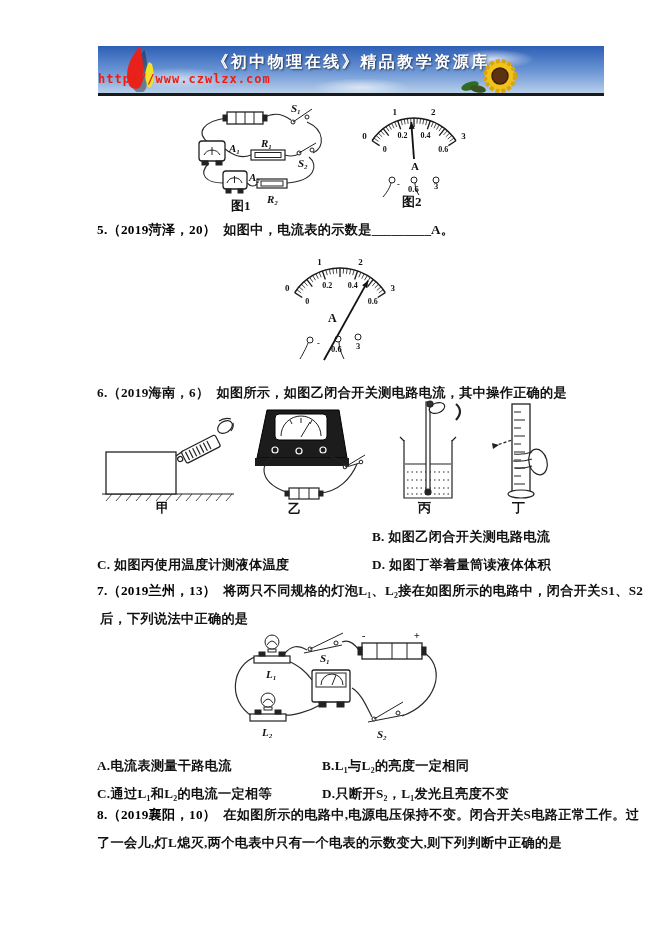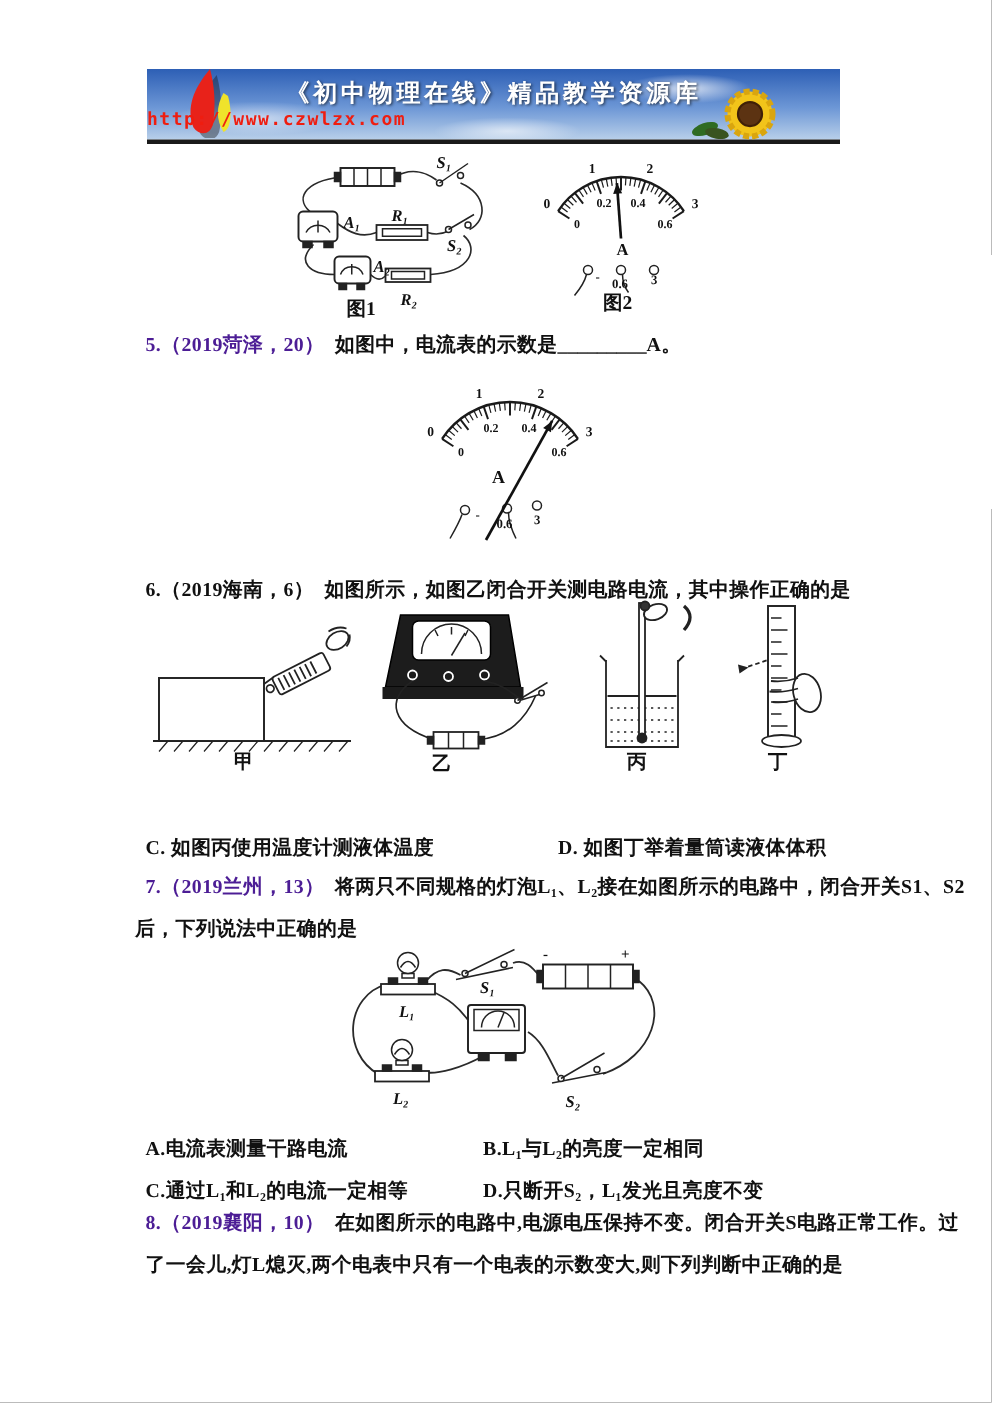--- a/index.html
+++ b/index.html
@@ -1,30 +1,30 @@
 <!DOCTYPE html>
 <html><head>
 <meta charset="utf-8">
 <style>
   html,body{margin:0;padding:0;background:#888;}
   .page{position:relative;width:661px;height:935px;background:#ffffff;overflow:hidden;
         font-family:"Liberation Serif",serif;margin:0 auto;}
   .abs{position:absolute;}
   .line{position:absolute;white-space:nowrap;font:bold 13.2px "Liberation Serif",serif;
         color:#111;letter-spacing:.3px;}
-  .blue{color:#4c1d95;margin-top:25px;}
+  .blue{color:#000000;margin-top:25px;}
   .qlabel{margin-right:7px;}
   .blank{letter-spacing:0;}
   svg text{font-family:"Liberation Serif",serif;}
   .sv{font:italic bold 11px "Liberation Serif",serif;fill:#111;}
   .cap{font:bold 13px "Liberation Serif",serif;fill:#111;}
   .mA{font:bold 11px "Liberation Serif",serif;fill:#111;}
   .term{font:bold 8.5px "Liberation Serif",serif;fill:#111;}
   
-  .banner{position:absolute;left:98px;top:46px;width:462px;height:47px;
+  .banner{position:absolute;left:98px;top:46px;width:506px;height:47px;
     border-bottom:3px solid #1a1a1a;
     background:
       radial-gradient(60px 14px at 78% 28%, rgba(255,255,255,.75), rgba(255,255,255,0) 70%),
       radial-gradient(80px 16px at 16% 70%, rgba(255,255,255,.55), rgba(255,255,255,0) 70%),
       radial-gradient(70px 13px at 52% 88%, rgba(255,255,255,.6), rgba(255,255,255,0) 70%),
       linear-gradient(#2d5fb5,#6d97d6 55%,#b8cfe9);}
   .b-title{position:absolute;left:40px;right:40px;top:6px;text-align:center;
     font:bold 16px "Liberation Serif",serif;color:#fff;letter-spacing:2.5px;
     text-shadow:1px 1px 2px rgba(0,0,0,.6);white-space:nowrap;}
   .b-url{position:absolute;left:0;width:430px;top:26px;
@@ -316,27 +316,28 @@
       <g>
         <ellipse cx="48" cy="66" rx="9" ry="13" transform="rotate(-15 48 66)" fill="#fff"></ellipse>
         <path d="M42,56 q-9,3 -18,2 M42,63 q-10,3 -19,2 M42,70 q-9,3 -17,2"></path>
       </g>
       <line x1="4" y1="50" x2="22" y2="44" stroke-dasharray="3,2"></line>
       <path d="M2,47 l7,2 -6,4 z" fill="#222" stroke="none"></path>
     </g>
     <text class="cap" x="22" y="116">丁</text>
   </svg>
 
+  <div class="line" style="left:372px;top:528px">B. 如图乙闭合开关测电路电流</div>
   <div class="line" style="left:97px;top:556px">C. 如图丙使用温度计测液体温度</div>
   <div class="line" style="left:372px;top:556px">D. 如图丁举着量筒读液体体积</div>
 
   <div class="line" style="left:97px;top:582px">
     <span class="blue qlabel">7.（2019兰州，13）</span><span>将两只不同规格的灯泡L₁、L₂接在如图所示的电路中，闭合开关S1、S2</span>
   </div>
-  <div class="line" style="left:90px;top:610px">后，下列说法中正确的是</div>
+  <div class="line" style="left:100px;top:610px">后，下列说法中正确的是</div>
 
   <svg class="abs" style="left:222px;top:630px" width="246" height="128" viewBox="0 0 246 128">
     <g stroke="#2a2a2a" fill="none" stroke-width="1.2">
       <path d="M120,12 C128,9 133,15 138,21"></path>
       <path d="M62,24 C70,15 76,15 85,20"></path>
       <path d="M36,26 C8,34 6,72 30,86"></path>
       <path d="M64,30 C78,36 84,42 90,50"></path>
       <path d="M100,74 C86,82 70,86 62,85"></path>
       <path d="M130,58 C140,64 145,78 150,87"></path>
       <path d="M204,24 C224,40 214,74 180,86"></path>

